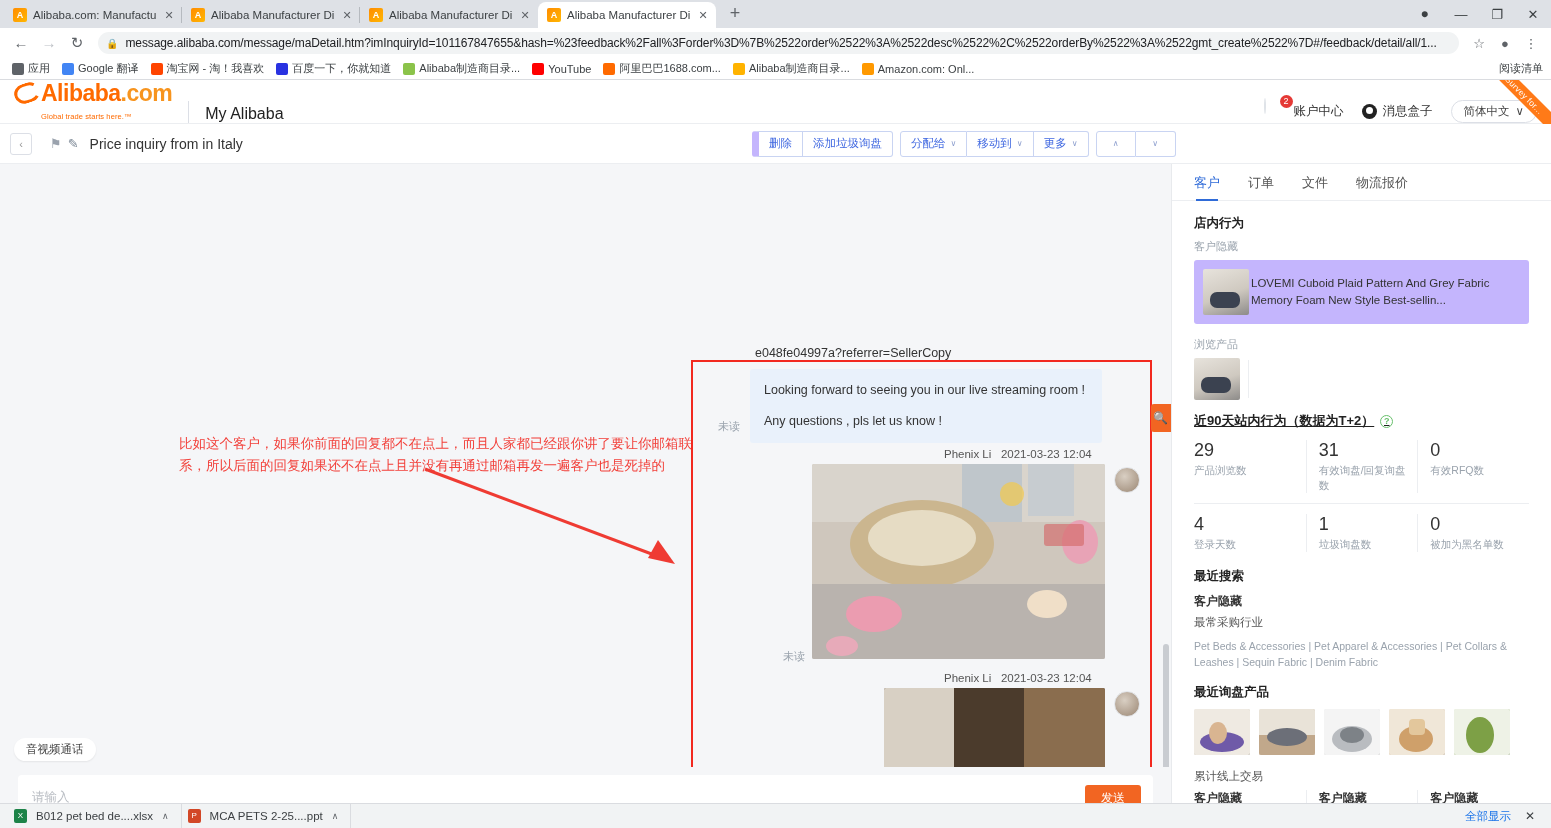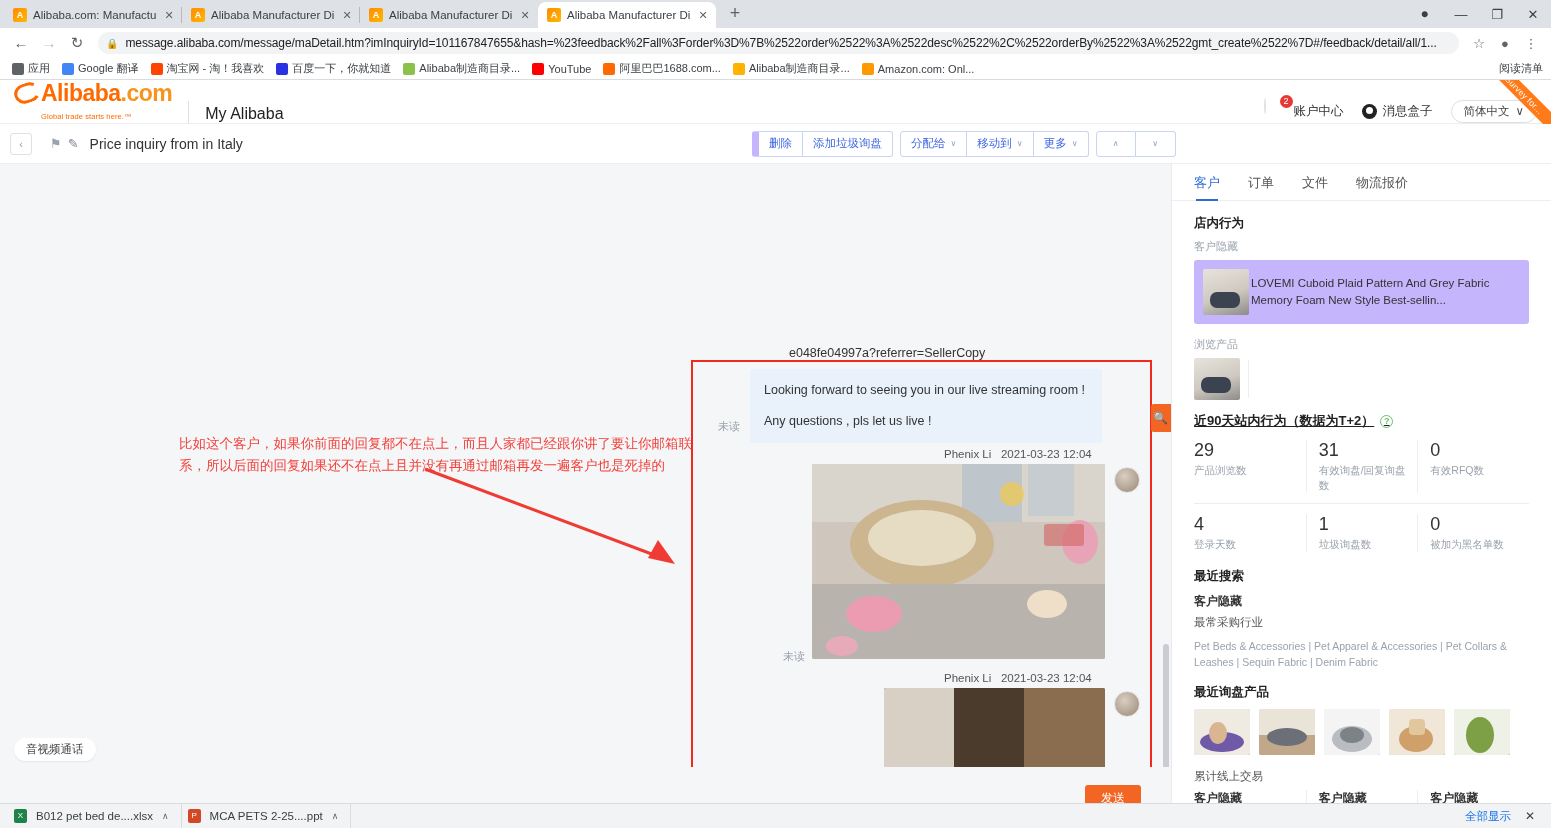--- a/index.html
+++ b/index.html
@@ -135,21 +135,21 @@
   .op.endcap { border-radius: 0 3px 3px 0; }
   .op .car { font-size: 8px; color: #8fa0cf; }
   .op.arrowbtn { width: 40px; justify-content: center; padding: 0; }
 
   
   .cols { display: flex; height: 663px; }
   .chatcol { width: 1171px; position: relative; background: #f5f6f8; }
   .chatscroll { position: absolute; inset: 0 0 60px 0; overflow: hidden; background: #f5f6f8; }
 
   .msg-linktext {
-    position: absolute; left: 789px; top: 182px; font-size: 12.5px; color: #333; text-align: right;
+    position: absolute; left: 755px; top: 182px; font-size: 12.5px; color: #333; text-align: right;
   }
   .redbox {
     position: absolute; left: 691px; top: 196px; width: 461px; height: 546px;
     border: 2px solid #f2291f; pointer-events: none;
   }
   .annot {
     position: absolute; left: 179px; top: 269px; width: 528px;
     font-size: 13.5px; line-height: 22px; color: #f2403a;
   }
   .arrow-svg { position: absolute; left: 420px; top: 300px; }
@@ -422,21 +422,21 @@
           </svg>
 
           <div class="redbox"></div>
 
           <div class="bubble-row" style="left:718px; top:252px;">
             <span class="unread">未读</span>
           </div>
           <div class="bubble" style="position:absolute; left:750px; top:205px; width:352px;">
             <div>Looking forward to seeing you in our live streaming room !</div>
             <div style="height:10px"></div>
-            <div>Any questions , pls let us live !</div>
+            <div>Any questions , pls let us know !</div>
           </div>
 
           <div class="meta" style="position:absolute; left:944px; top:284px;">
             <span>Phenix Li</span>
             &nbsp;&nbsp;<span>2021-03-23 12:04</span>
           </div>
           <div class="sm-avatar" style="position:absolute; left:1114px; top:303px;"></div>
           <div class="photo" style="position:absolute; left:812px; top:300px; width:293px; height:195px;">
             <svg width="293" height="195" viewBox="0 0 293 195">
               <rect width="293" height="195" fill="#cfc7bd"></rect>
@@ -481,20 +481,23 @@
           </div>
 
           <div class="scrollbar-track"></div>
           <div class="scrollbar-thumb" style="top:480px; height:200px;"></div>
         </div>
 
         <div class="search-fab" style="top:240px;">🔍</div>
 
         <div class="voicecall">音视频通话</div>
         <div class="composer">
+          <div class="inputbox">
+            <span>请输入</span>
+          </div>
           <div class="sendbtn">发送</div>
         </div>
       </div>
 
       <div class="rightcol">
         <div class="rtabs">
           <div class="rtab active">客户</div>
           <div class="rtab">订单</div>
           <div class="rtab">文件</div>
           <div class="rtab">物流报价</div>

